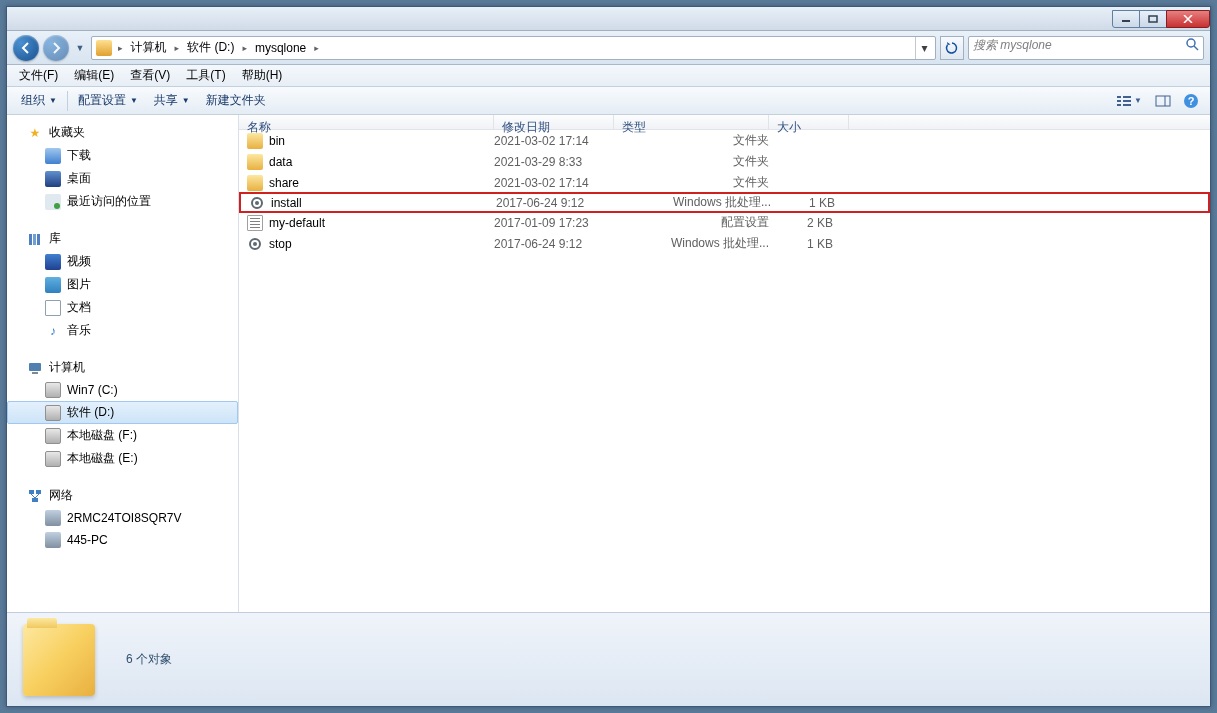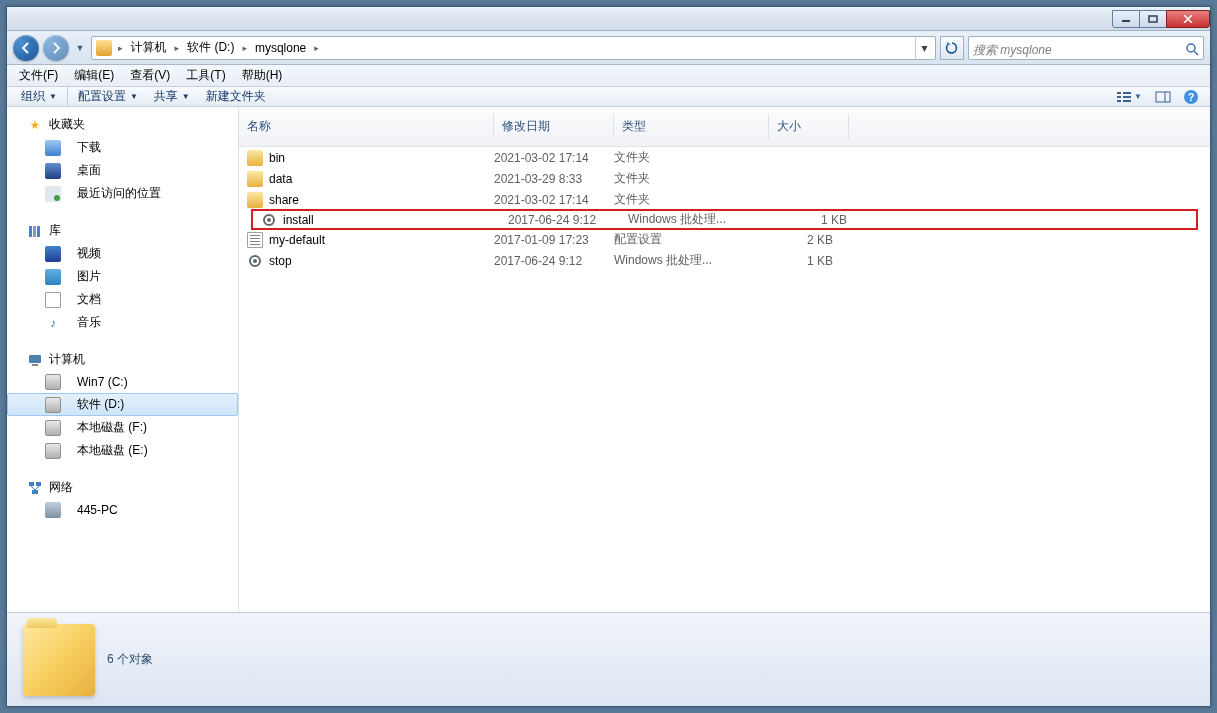--- a/index.html
+++ b/index.html
@@ -106,39 +106,39 @@
   display:flex; align-items:center; justify-content:center;
   color: #1050a0;
   cursor:pointer;
 }
 .search-box {
   width: 236px; height: 24px;
   background:#fff;
   border:1px solid #a0b0c0;
   border-radius:2px;
   display:flex;
-  align-items:flex-end;
+  align-items:flex-start;
   padding: 0 4px;
   color:#808080;
   font-style: italic;
 }
 .search-box .sicon { margin-left:auto; color:#4070b0; font-style:normal; }
 
 .menubar {
   height: 22px;
   background: linear-gradient(to bottom, #f4f8fc, #e8eef6);
   border-bottom: 1px solid #c4d0dc;
   display:flex;
   align-items:center;
   padding: 0 4px;
 }
 .menu-item { padding: 2px 8px; cursor:pointer; }
 
 .toolbar {
-  height: 20px;
+  height: 28px;
   background: linear-gradient(to bottom, #f8fbfe, #e4ecf4);
   border-bottom: 1px solid #c4d0dc;
   display:flex;
   align-items:center;
   padding: 0 6px;
 }
 .tb-btn {
   padding: 4px 8px;
   display:flex; align-items:center; gap:4px;
   cursor:pointer;
@@ -170,21 +170,21 @@
 }
 .sb-group { margin-bottom: 14px; }
 .sb-head {
   display:flex; align-items:center; gap:6px;
   padding: 3px 8px 3px 18px;
   font-size:12px;
   cursor:pointer;
 }
 .sb-head .chev { font-size:9px; color:#606060; width:10px; margin-left:-14px; }
 .sb-item {
-  display:flex; align-items:center; gap:16px;
+  display:flex; align-items:center; gap:6px;
   padding: 3px 8px 3px 38px;
   cursor:pointer;
 }
 .sb-item.selected {
   background: linear-gradient(to bottom,#e4f0fc,#cde4f8);
   border:1px solid #a0c8f0;
   border-radius:2px;
   padding: 2px 7px 2px 37px;
 }
 .ico { width:16px; height:16px; display:inline-flex; align-items:center; justify-content:center; flex-shrink:0;}
@@ -209,26 +209,25 @@
 .ico-ini::after{content:"";position:absolute;top:2px;left:2px;right:2px;bottom:2px;background:repeating-linear-gradient(to bottom,#808080 0,#808080 1px,transparent 1px,transparent 3px);}
 
 .content {
   flex:1;
   background:#fff;
   display:flex;
   flex-direction:column;
   overflow:hidden;
 }
 .col-headers {
-  height: 40px;
+  height: 15px;
   display:flex;
   border-bottom: 1px solid #e0e4e8;
   background: linear-gradient(to bottom,#fdfdfe,#f0f2f6);
   color:#305080;
-  align-items:center;
 }
 .col-h {
   padding: 4px 8px;
   border-right:1px solid #e0e4e8;
   cursor:pointer;
 }
 .col-name { width: 255px; }
 .col-date { width: 120px; }
 .col-type { width: 155px; }
 .col-size { width: 80px; text-align:left; }
@@ -236,37 +235,37 @@
 .file-list { flex:1; overflow:auto; padding-top:0;}
 .file-row {
   display:flex;
   align-items:center;
   height: 21px;
   padding: 0 0 0 8px;
   cursor:pointer;
 }
 .file-row.highlighted {
   border: 2px solid #d02020;
-  margin: -1px 12px;
+  margin: -1px 0;
   position:relative;
   z-index:1;
 }
 .f-name { width: 247px; display:flex; align-items:center; gap:6px; }
 .f-date { width: 120px; color:#606060; }
-.f-type { width: 155px; color:#606060; }
+.f-type { width: 155px; color:#606060;text-align:right; }
 .f-size { width: 72px; text-align:right; color:#606060; padding-right:8px;}
 
 .statusbar {
   height: 94px;
   background: linear-gradient(to bottom,#f0f4fa,#dce6f2);
   border-top:1px solid #c0cddc;
   display:flex;
   align-items:center;
   padding: 8px 16px;
-  gap: 12px;
+  gap: 31px;
 }
 .sb-bigicon {
   width: 72px; height: 72px;
   background: linear-gradient(135deg,#fde8a0 0%,#f8d060 50%,#e8b040 100%);
   border-radius: 4px;
   box-shadow: 0 2px 4px rgba(0,0,0,0.2);
   position:relative;
 }
 .sb-bigicon::before {
   content:"";
@@ -485,20 +484,24 @@
           <span class="chev"></span>
           <span class="ico ico-network">
             <svg width="16" height="16">
                 <rect x="2" y="2" width="5" height="4" fill="#4080c0"></rect>
                 <rect x="9" y="2" width="5" height="4" fill="#4080c0"></rect>
                 <rect x="5" y="10" width="6" height="4" fill="#4080c0"></rect>
                 <path d="M4 6 L8 10 M12 6 L8 10" stroke="#4080c0"></path>
               </svg>
           </span>
           <span>网络</span>
+        </div>
+        <div class="sb-item">
+          <span class="ico ico-netpc"></span>
+          <span>2RMC24TOI8SQR7V</span>
         </div>
         <div class="sb-item">
           <span class="ico ico-netpc"></span>
           <span>445-PC</span>
         </div>
       </div>
     </div>
 
     <div class="content">
       <div class="col-headers">

